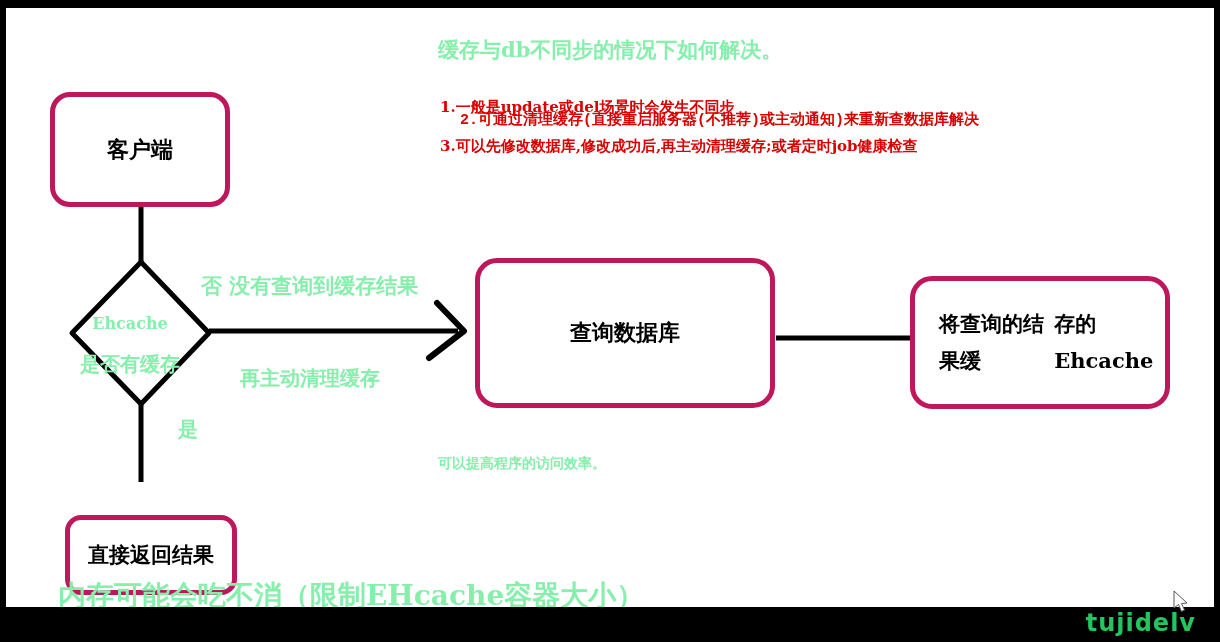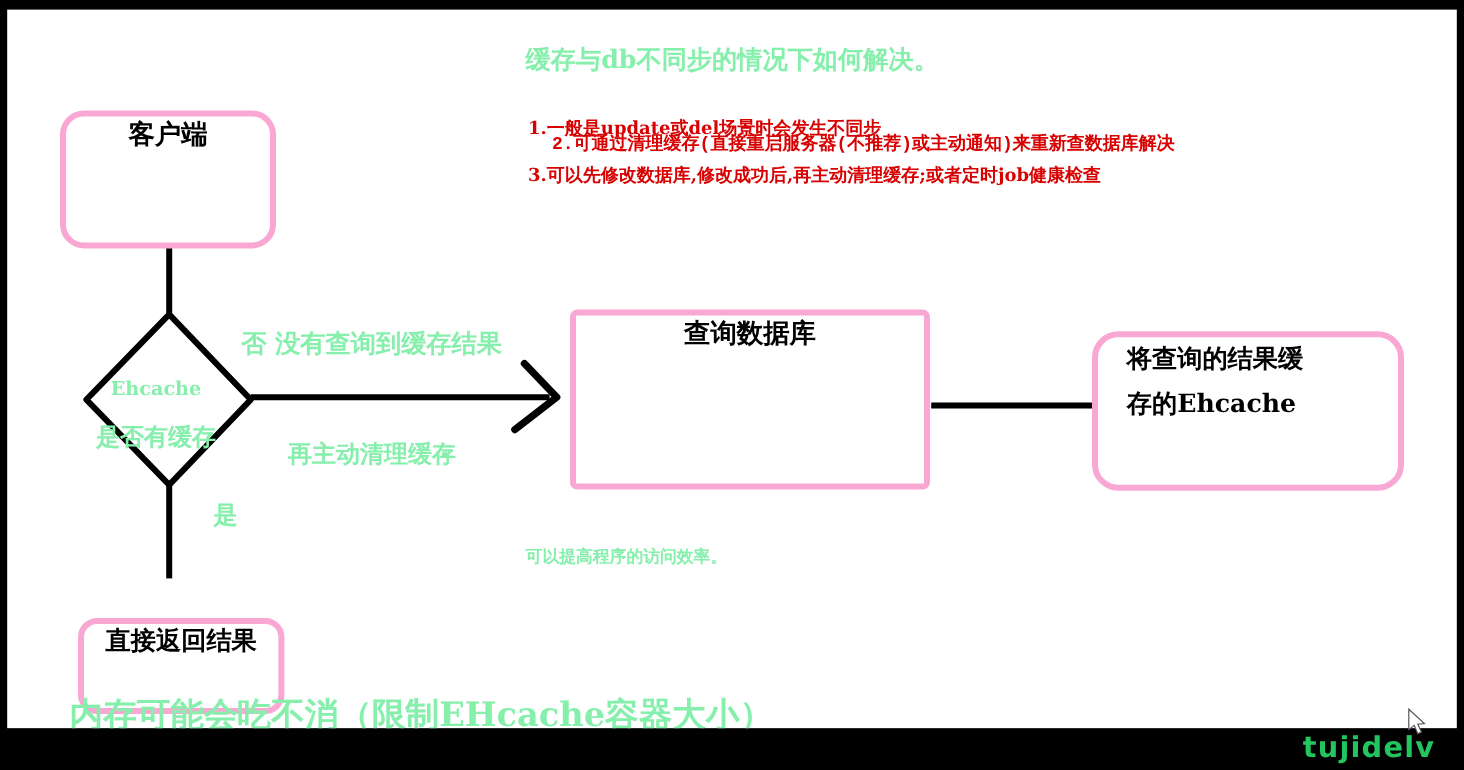--- a/index.html
+++ b/index.html
@@ -3,33 +3,33 @@
 <meta charset="utf-8">
 <style>
   html, body { margin: 0; padding: 0; background: #222; }
   .canvas {
     position: relative; width: 1220px; height: 642px; background: #000;
     font-family: "DejaVu Serif", "Liberation Serif", serif; overflow: hidden;
   }
   .paper { position: absolute; left: 6px; top: 8px; width: 1208px; height: 599px; background: #ffffff; }
   .overlay { position: absolute; left: 0; top: 0; pointer-events: none; }
   .node {
-    position: absolute; box-sizing: border-box; border: 5px solid #f9a8d4; background: #fff;
-    display: flex; justify-content: center;
+    position: absolute; box-sizing: border-box; border: 5px solid #be185d; background: #fff;
+    display: flex; align-items: center; justify-content: center;
     font-weight: bold; color: #000;
   }
   .txt { position: absolute; font-weight: bold; color: #86efac; white-space: nowrap; }
   .red { color: #d80000; font-size: 15px; }
   .center-text { text-align: center; }
   .bottom-bar { position: absolute; left: 0; bottom: 0; width: 1220px; height: 35px; background: #000; }
   .watermark {
     position: absolute; right: 24px; top: 2px; color: #22c55e; font-size: 24px; font-weight: bold;
     font-family: "DejaVu Sans", "Liberation Sans", sans-serif; letter-spacing: 1px;
   }
-  .cache-lines { display: flex; flex-direction: column; align-items: flex-start; line-height: 1.75; }
+  .cache-lines { display: flex; flex-direction: row; align-items: flex-start; line-height: 1.75; }
 </style>
 </head>
 <body>
 
 <div class="canvas">
 
   <div class="paper"></div>
 
   <svg class="overlay" width="1220" height="642" viewBox="0 0 1220 642">
     <line x1="141" y1="205" x2="141" y2="270" stroke="#000" stroke-width="5"></line>
@@ -42,21 +42,21 @@
 
   <div class="txt" style="left:438px; top:36px; font-size:21px;">缓存与db不同步的情况下如何解决。</div>
   <div class="txt red" style="left:440px; top:98px;">1.一般是update或del场景时会发生不同步</div>
   <div class="txt red" style="left:460px; top:110px;font-family:Liberation Mono, monospace;">2.可通过清理缓存(直接重启服务器(不推荐)或主动通知)来重新查数据库解决</div>
   <div class="txt red" style="left:440px; top:137px;">3.可以先修改数据库,修改成功后,再主动清理缓存;或者定时job健康检查</div>
 
   <div class="node" style="left:50px; top:92px; width:180px; height:115px; border-radius:20px; font-size:22px;">
     <span>客户端</span>
   </div>
 
-  <div class="node" style="left:475px; top:258px; width:300px; height:150px; border-radius:6px; font-size:22px;">
+  <div class="node" style="left:475px; top:258px; width:300px; height:150px; border-radius:22px; font-size:22px;">
     <span>查询数据库</span>
   </div>
 
   <div class="node" style="left:910px; top:276px; width:260px; height:133px; border-radius:22px; font-size:21px; justify-content:flex-start; padding-left:24px;">
     <span class="cache-lines">
       <span>将查询的结果缓</span>
       <span>存的Ehcache</span>
     </span>
   </div>
 

